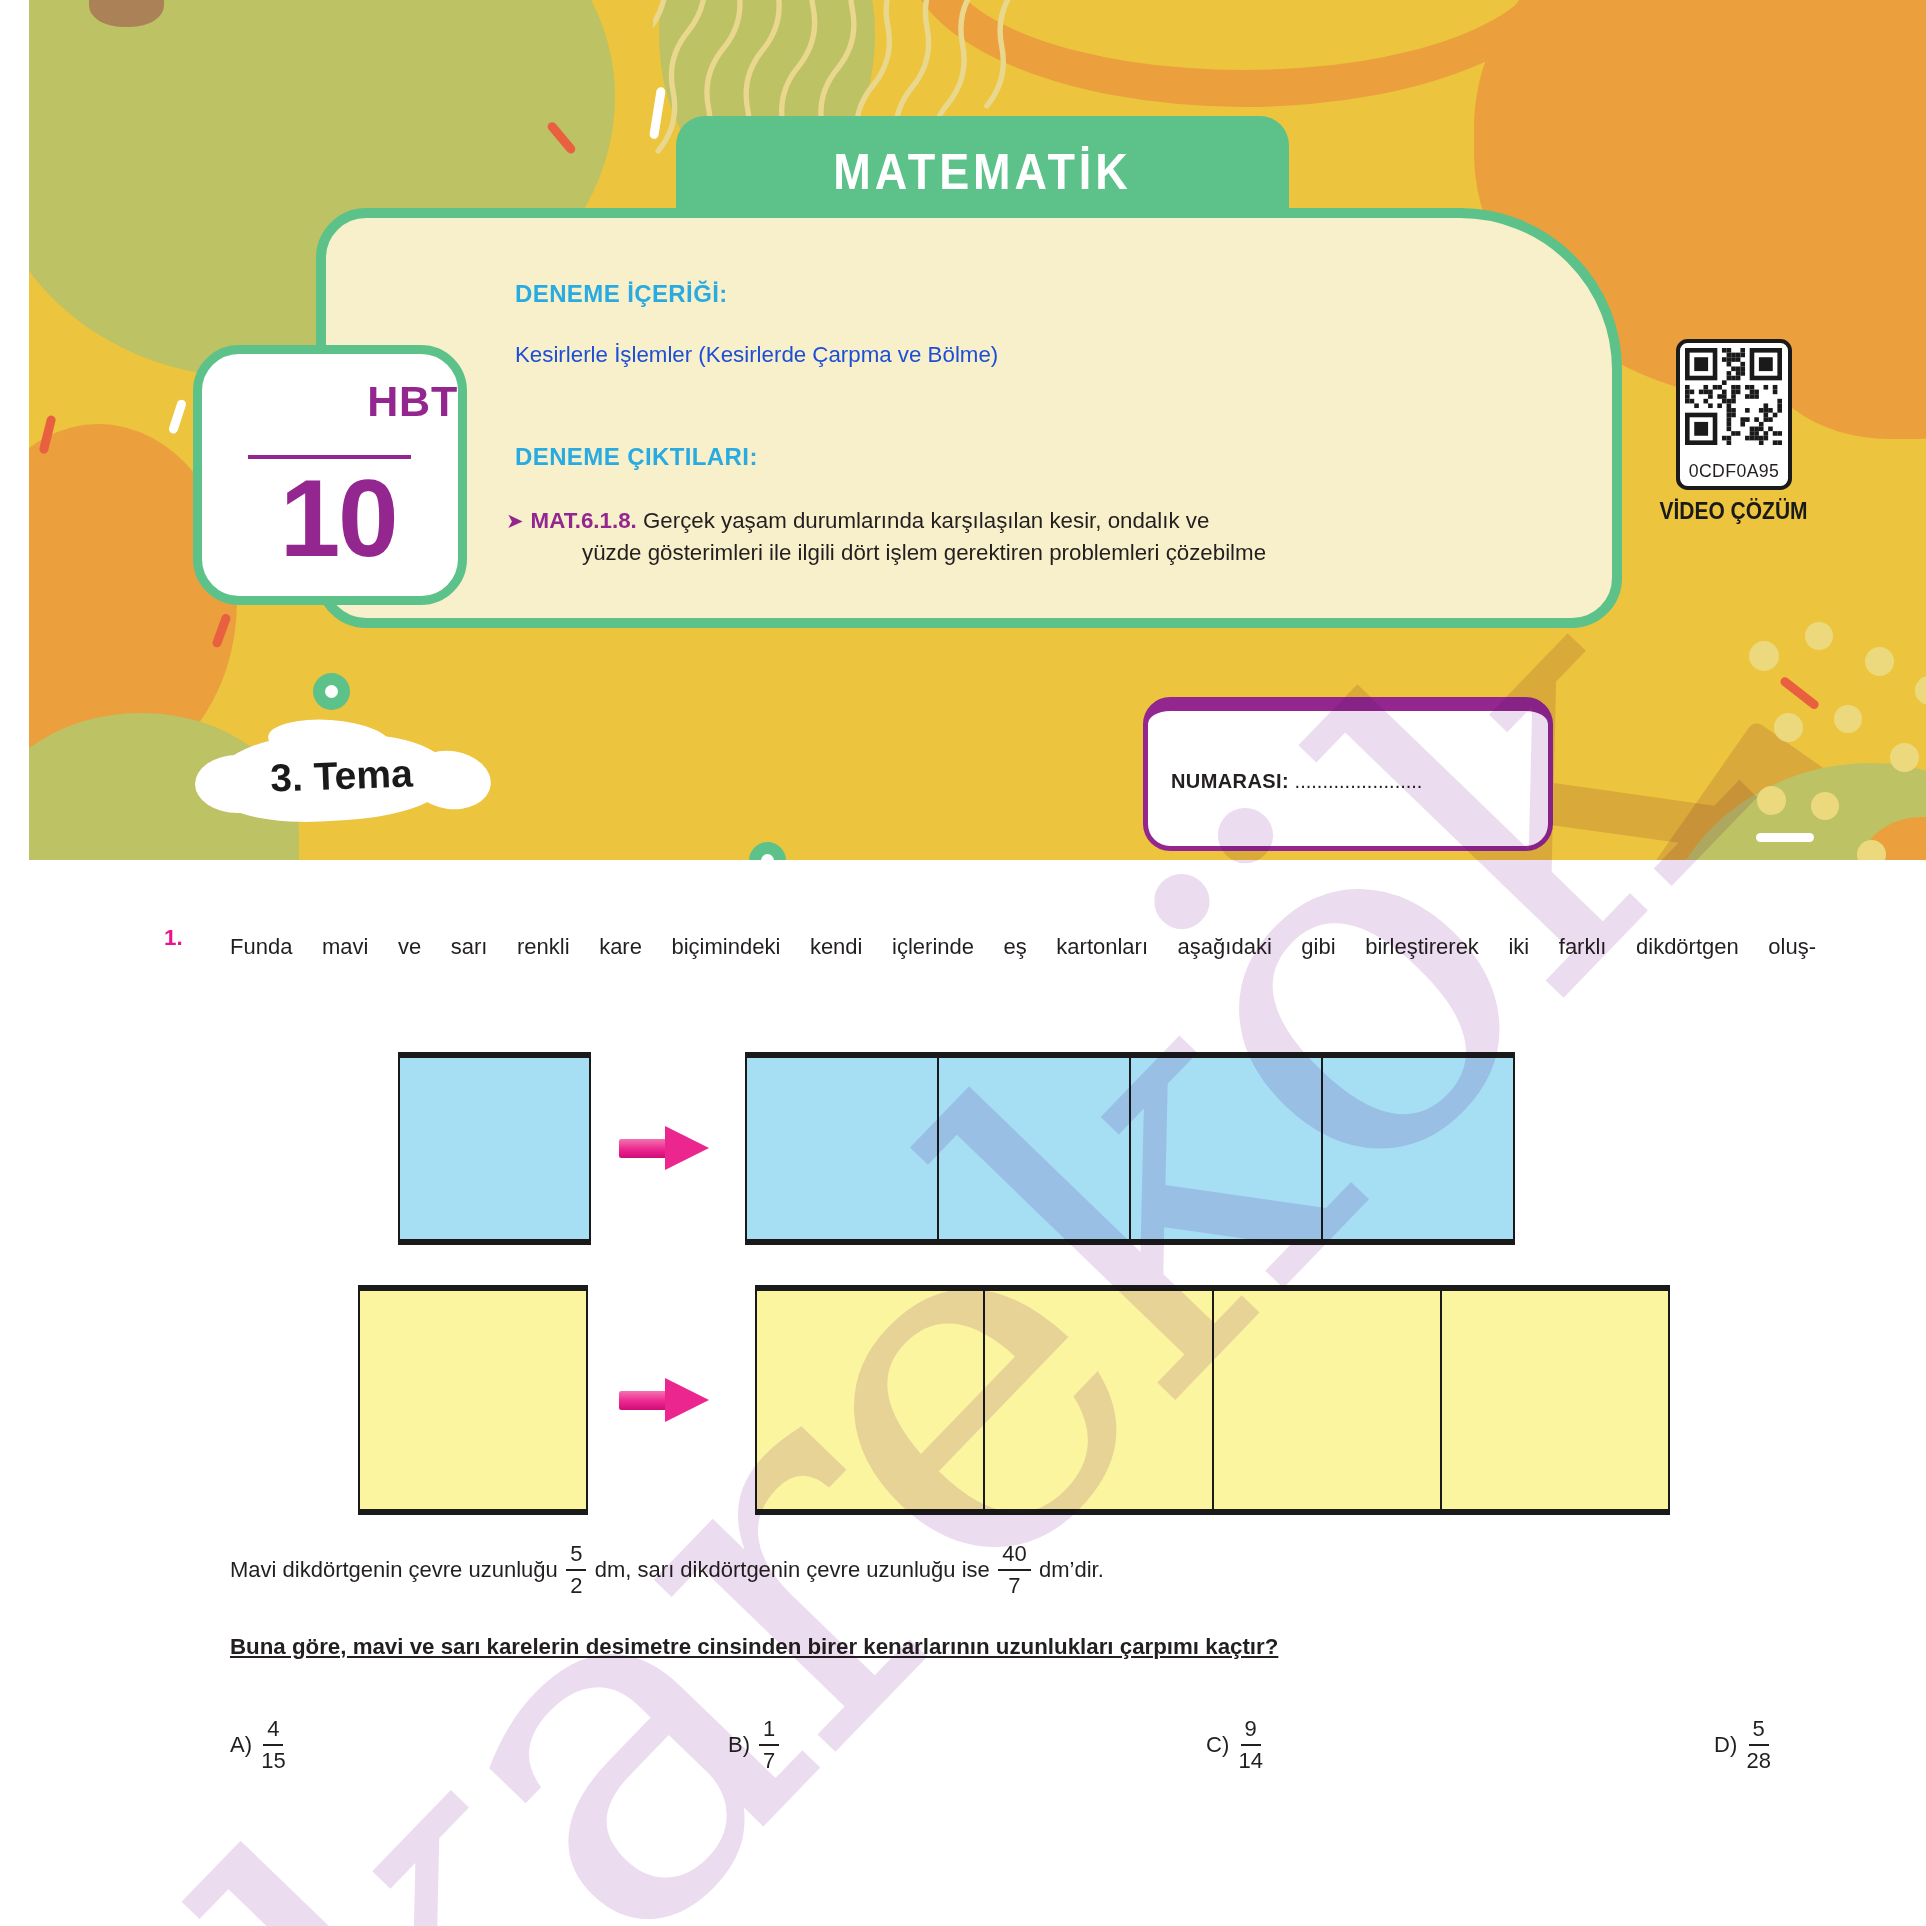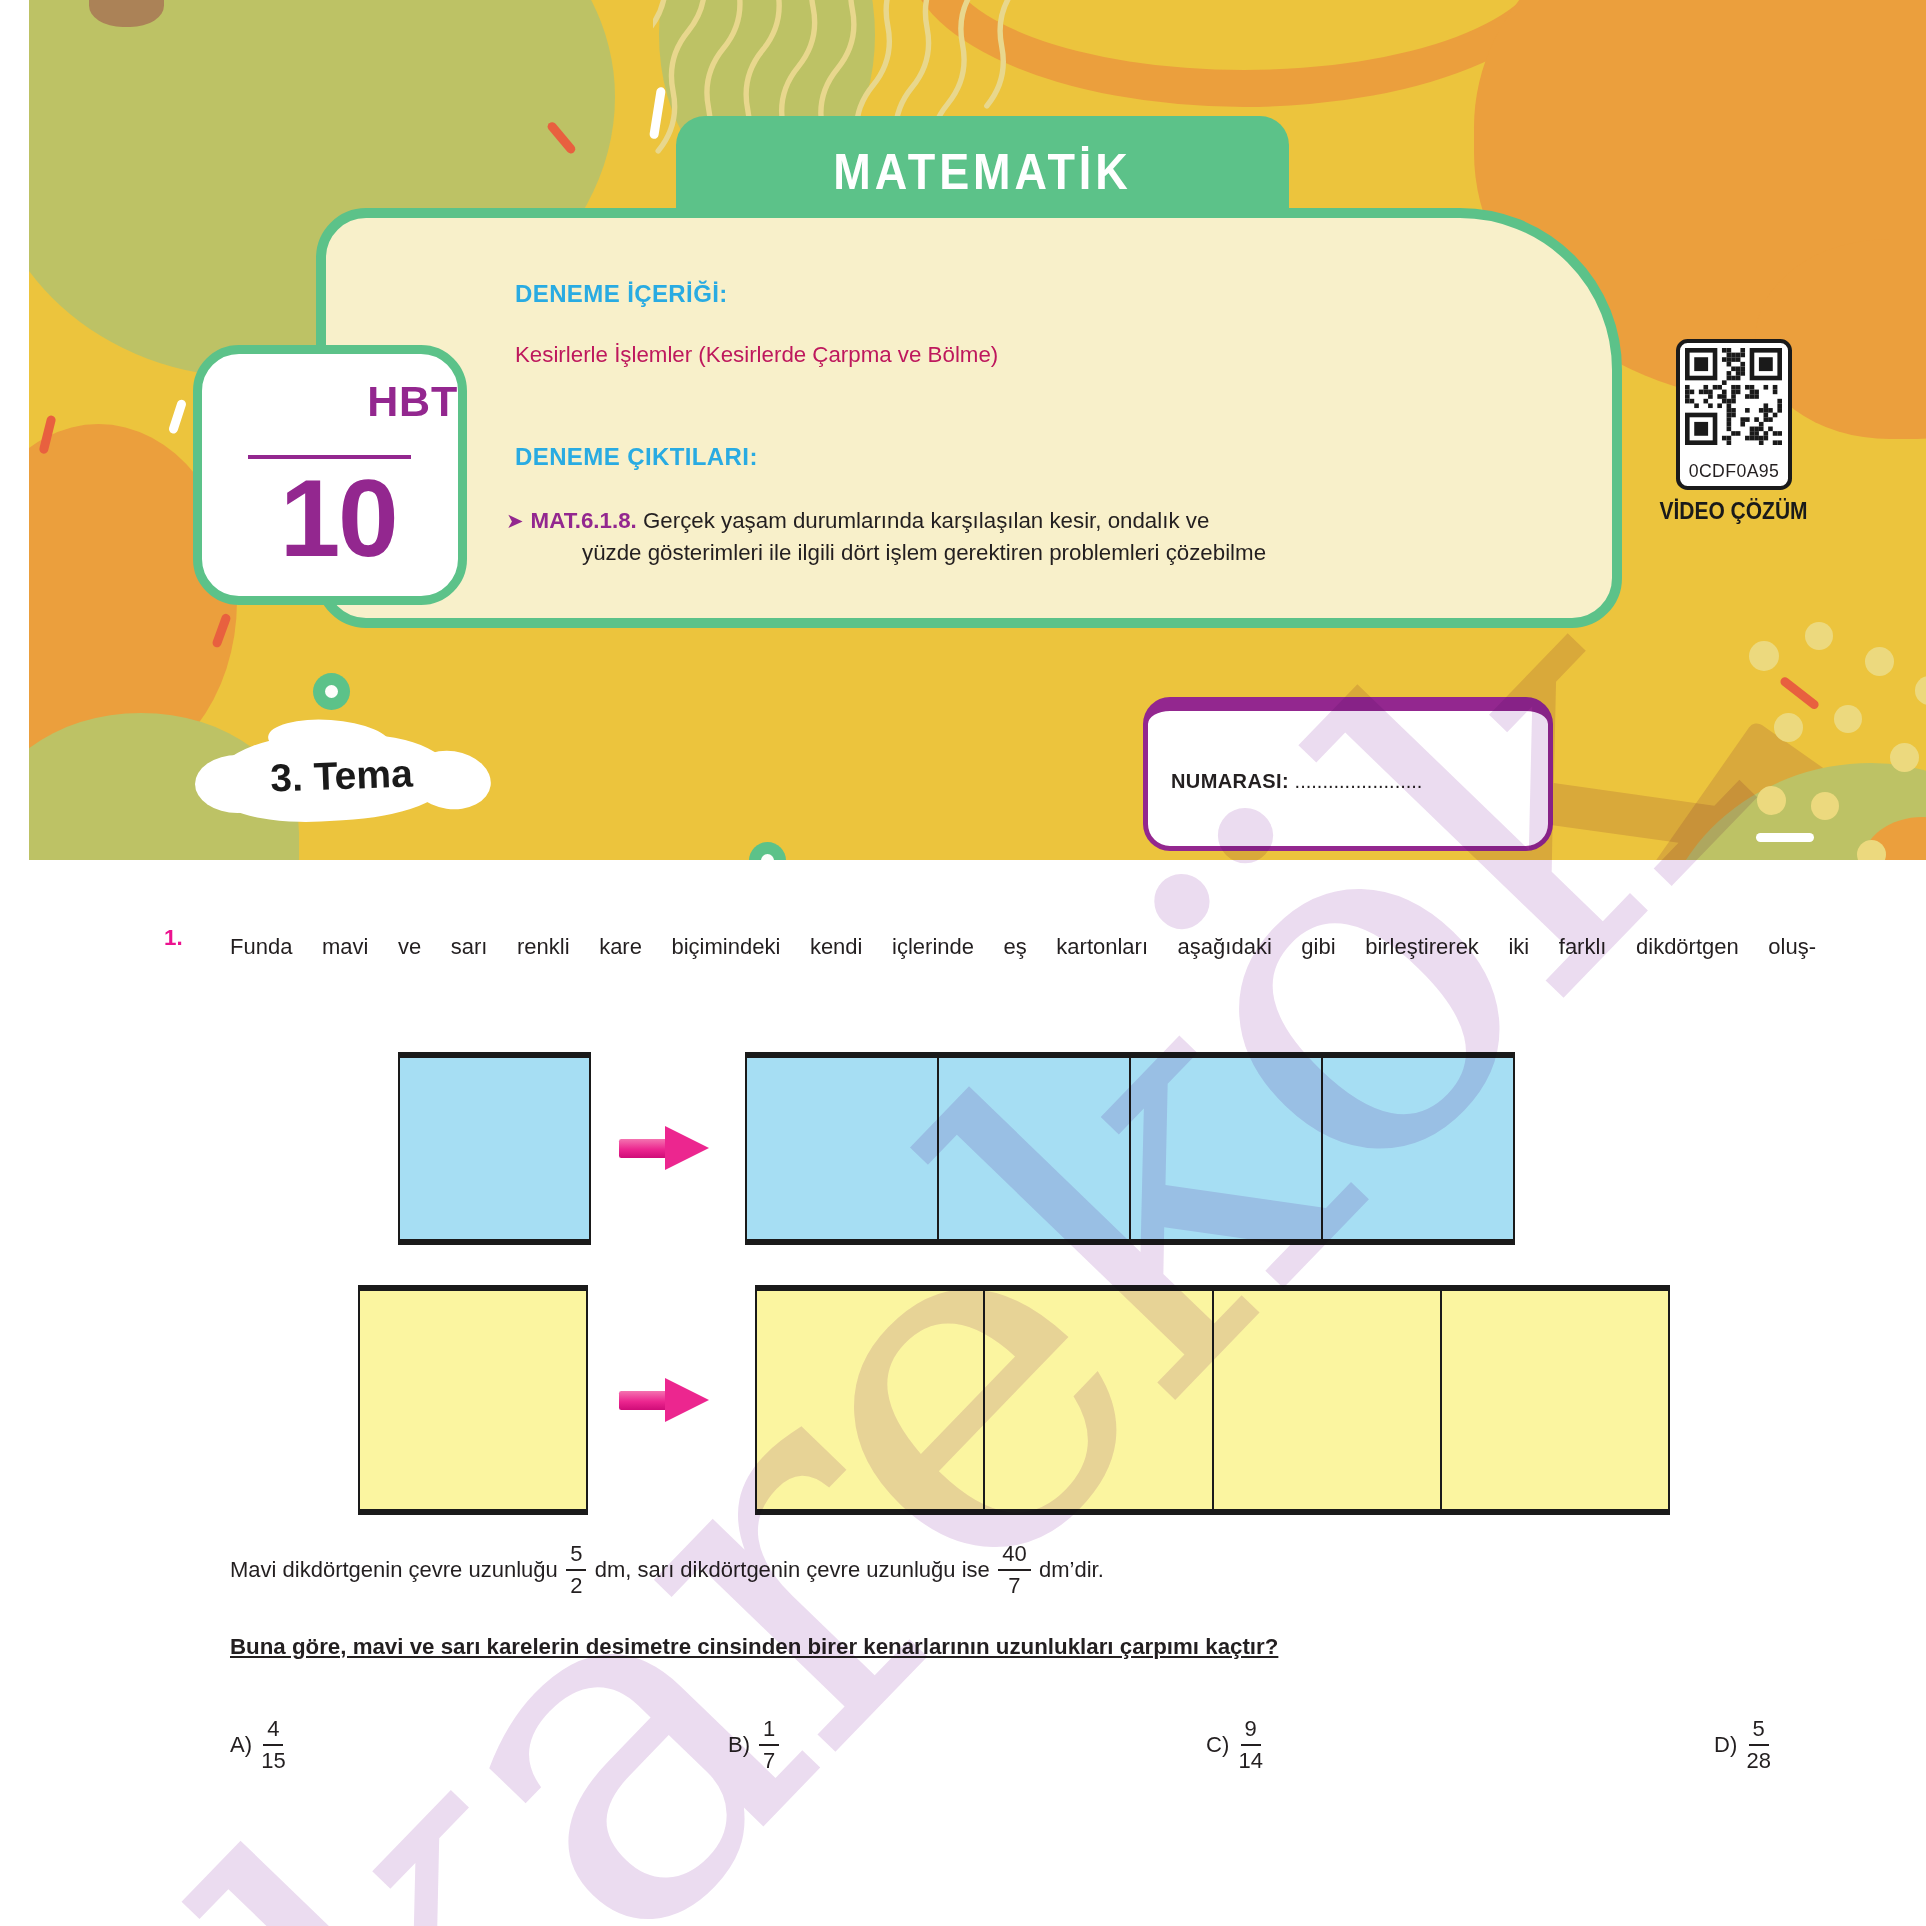--- a/index.html
+++ b/index.html
@@ -34,21 +34,21 @@
     color:#ffffff;font-size:45px;font-weight:bold;letter-spacing:3.9px;transform:scaleY(1.12);
   }
 
   
   #info-box{
     position:absolute;left:287px;top:208px;width:1306px;height:420px;
     background:#f8f0ca;border:10px solid #5cc289;
     border-radius:50px 162px 50px 50px;
   }
   .info-h{position:absolute;left:189px;font-size:24px;font-weight:bold;color:#29abe2;letter-spacing:0.4px;}
-  .info-t{position:absolute;left:189px;font-size:22.3px;color:#be185d;}
+  .info-t{position:absolute;left:189px;font-size:22.3px;color:#1d4ed8;}
   #outcome-row{position:absolute;left:180px;top:287px;width:1079px;font-size:22.3px;line-height:32px;}
   #outcome-row .bullet{color:#93278f;font-size:21px;margin-right:7px;}
   #outcome-row .code{color:#93278f;font-weight:bold;}
   #outcome-line2{display:block;padding-left:76px;}
 
   
   #hbt-badge{
     position:absolute;left:164px;top:345px;width:274px;height:260px;
     background:#ffffff;border:9.2px solid #5cc289;border-radius:46px;z-index:5;
   }

